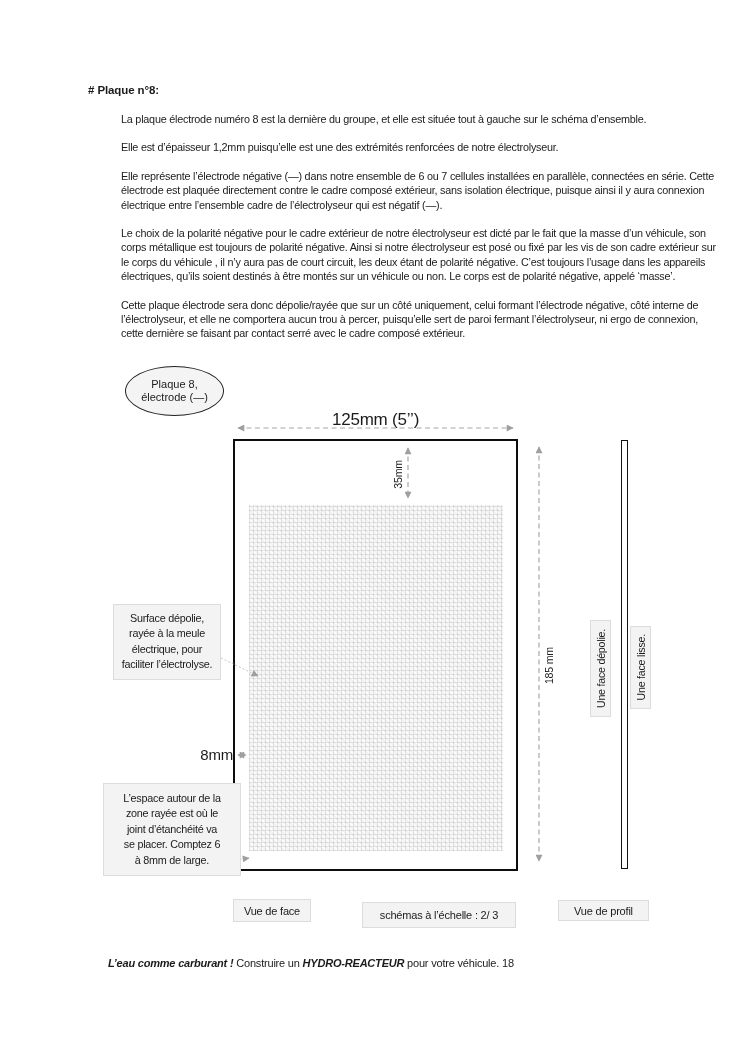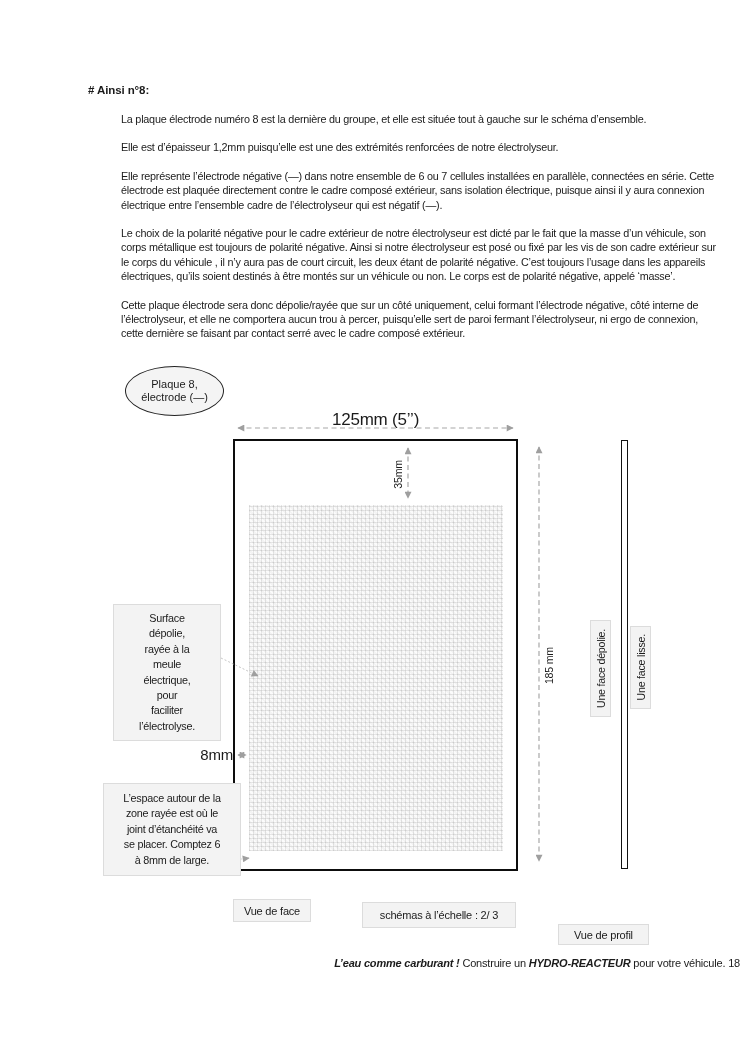--- a/index.html
+++ b/index.html
@@ -78,31 +78,31 @@
     font-size:15px; text-align:right; letter-spacing:-0.2px;
   }
   .caption-box {
     position:absolute; background:#f3f3f3; border:1px solid #dcdcdc;
     font-size:11px; letter-spacing:-0.2px;
     display:flex; align-items:center; justify-content:center; box-sizing:border-box;
   }
   
   .footer {
     position:absolute; left:0; right:0; top:957px;
-    text-align:right; padding-left:108px;
+    text-align:left; padding-left:108px;
     font-size:11px; letter-spacing:-0.2px;
   }
   .footer .bi { font-weight:bold; font-style:italic; }
 </style>
 </head>
 <body>
 
 <div class="page">
 
-  <div class="doc-title"># Ainsi n°8:</div>
+  <div class="doc-title"># Plaque n°8:</div>
   <div class="body-text">
     <p>La plaque électrode numéro 8 est la dernière du groupe, et elle est située tout à gauche sur le schéma d’ensemble.</p>
     <p>Elle est d’épaisseur 1,2mm puisqu’elle est une des extrémités renforcées de notre électrolyseur.</p>
     <p>Elle représente l’électrode négative (—) dans notre ensemble de 6 ou 7 cellules installées en parallèle, connectées en série. Cette électrode est plaquée directement contre le cadre composé extérieur, sans isolation électrique, puisque ainsi il y aura connexion électrique entre l’ensemble cadre de l’électrolyseur qui est négatif (—).</p>
     <p>Le choix  de la polarité négative pour le cadre extérieur de notre électrolyseur est dicté par le fait que la masse d’un véhicule, son corps métallique est toujours de polarité négative. Ainsi si notre électrolyseur est posé ou fixé par les vis de son cadre extérieur sur le corps du véhicule , il n’y aura pas de court circuit, les deux étant de polarité négative. C’est toujours l’usage dans les appareils électriques, qu’ils soient destinés à  être montés sur un véhicule ou non. Le corps est de polarité négative, appelé ‘masse’.</p>
     <p>Cette plaque électrode sera donc dépolie/rayée que sur un côté uniquement, celui formant l’électrode négative, côté interne de l’électrolyseur, et elle ne comportera aucun trou à percer, puisqu’elle sert de paroi fermant l’électrolyseur, ni ergo de connexion, cette dernière se faisant par contact serré avec le cadre composé extérieur.</p>
   </div>
 
   <div class="callout-ellipse">Plaque 8,
 électrode (—)</div>
@@ -130,38 +130,38 @@
 
   <div class="vdim" style="left:390px; top:452px; width:16px; height:44px;">
     <span class="vtext">35mm</span>
   </div>
   <div class="vdim" style="left:541px; top:634px; width:16px; height:64px;">
     <span class="vtext">185 mm</span>
   </div>
 
   <div class="gap-label">8mm</div>
 
-  <div class="note-box" style="left:113px; top:604px; width:108px; padding:6px 19px;">Surface dépolie,
+  <div class="note-box" style="left:113px; top:604px; width:108px; padding:6px 0;">Surface dépolie,
 rayée à la meule
 électrique, pour
 faciliter l’électrolyse.</div>
   <div class="note-box" style="left:103px; top:783px; width:138px; padding:7px 2px;">L’espace autour de la
 zone rayée est  où le
 joint d’étanchéité va
 se placer. Comptez 6
 à 8mm de large.</div>
 
   <div class="face-box" style="left:590px; top:620px; width:21px; height:97px;">
     <span class="vtext">Une face dépolie.</span>
   </div>
   <div class="face-box" style="left:630px; top:626px; width:21px; height:83px;">
     <span class="vtext">Une face lisse.</span>
   </div>
 
   <div class="caption-box" style="left:233px; top:899px; width:78px; height:23px;">Vue de face</div>
   <div class="caption-box" style="left:362px; top:902px; width:154px; height:26px;">schémas à l’échelle : 2/ 3</div>
-  <div class="caption-box" style="left:558px; top:900px; width:91px; height:21px;margin-top:24px;">Vue de profil</div>
+  <div class="caption-box" style="left:558px; top:900px; width:91px; height:21px;">Vue de profil</div>
 
   <div class="footer">
     <span class="bi">L’eau comme carburant !</span><span> Construire un </span><span class="bi">HYDRO-REACTEUR</span><span> pour votre véhicule. </span><span>18</span>
   </div>
 
 </div>
 
 </body></html>

